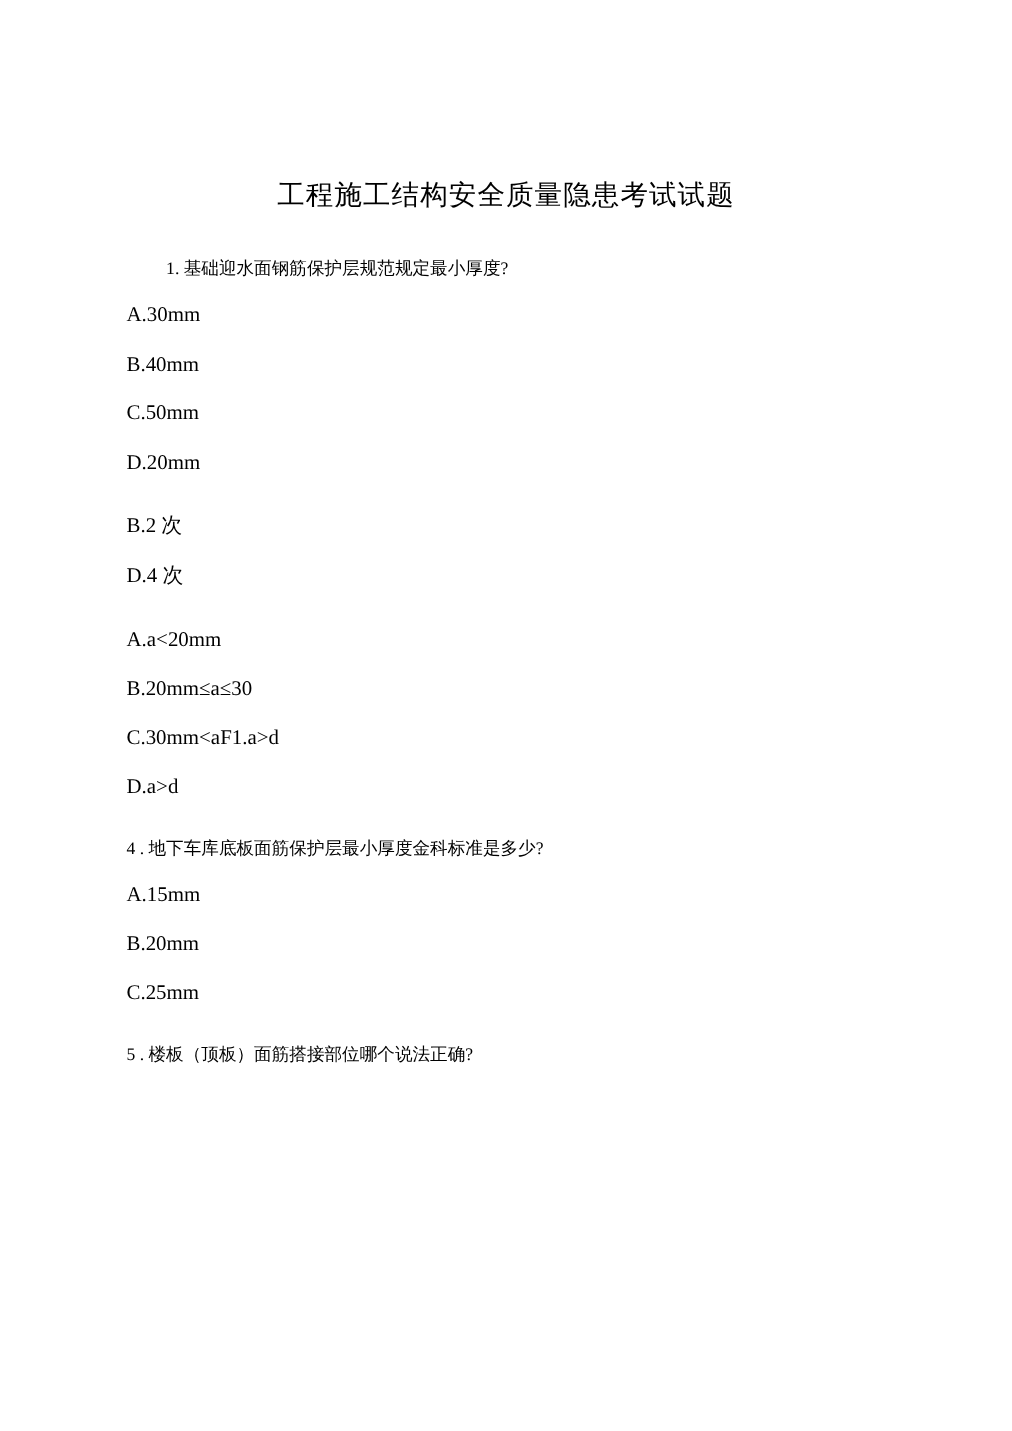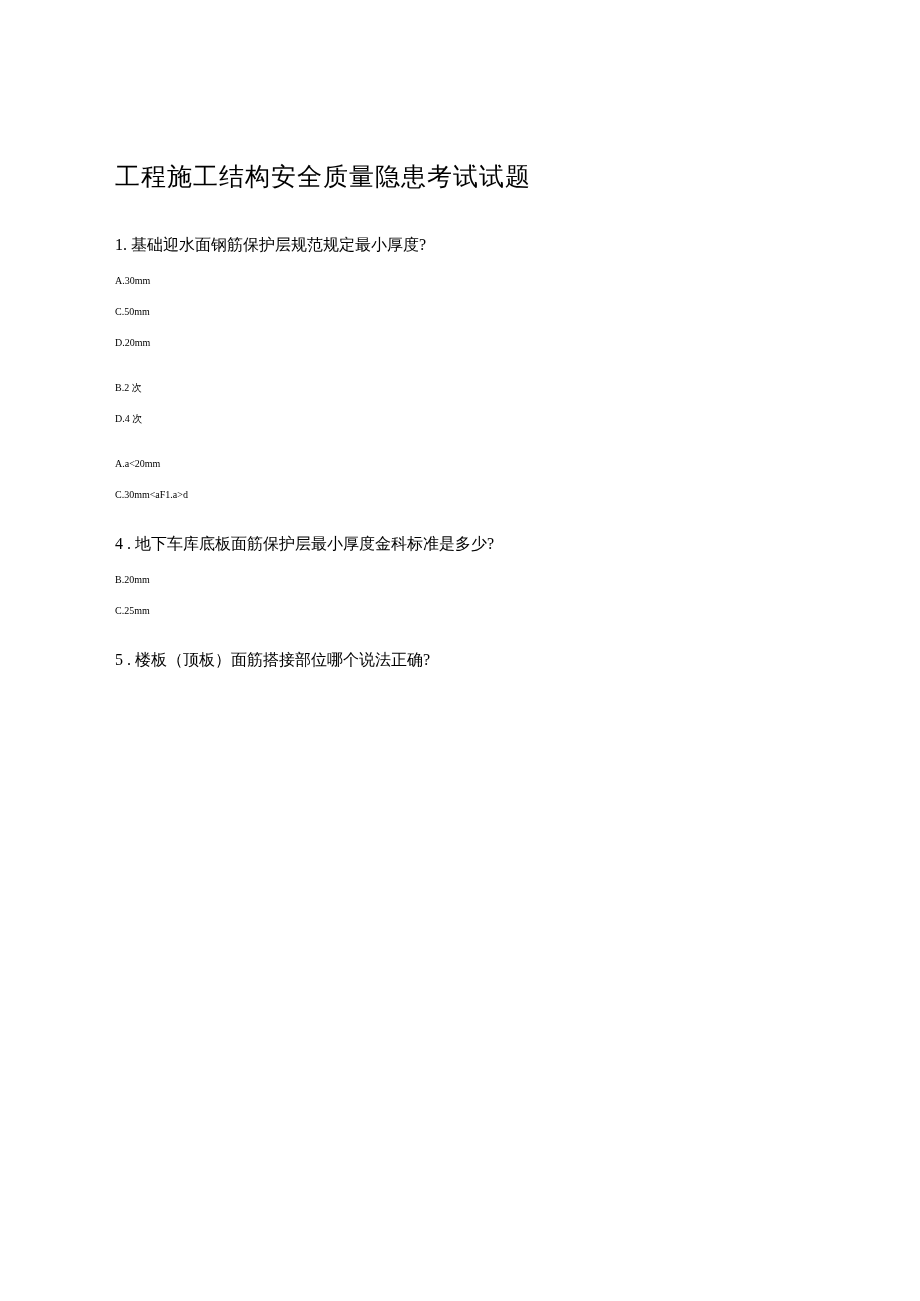--- a/index.html
+++ b/index.html
@@ -8,74 +8,79 @@
     background: #ffffff;
     font-family: "SimSun", "宋体", serif;
     width: 920px;
     min-height: 1301px;
     box-sizing: border-box;
   }
   .page {
     padding: 160px 115px 60px 115px;
   }
   .title {
-    text-align: left;
+    text-align: center;
     font-size: 25px;
     font-weight: normal;
     margin: 0 0 40px 0;
     letter-spacing: 1px;
   }
   .question-block {
     margin-bottom: 30px;
   }
   .q-text {
     font-size: 16px;
     line-height: 1.5;
     margin: 0 0 16px 0;
   }
   .opt {
-    font-size: 10px;
+    font-size: 19px;
     line-height: 1.5;
     margin: 16px 0 16px 0;
   }
   .q-text.first {
     margin-top: 0;
+    margin-left: 36px;
   }
 </style>
 </head>
 <body>
 
 <div class="page">
   <h1 class="title">工程施工结构安全质量隐患考试试题</h1>
 
   <div class="question-block">
     <p class="q-text first">
       <span>1.</span>
       <span>基础迎水面钢筋保护层规范规定最小厚度?</span>
     </p>
     <p class="opt">A.30mm</p>
+    <p class="opt">B.40mm</p>
     <p class="opt">C.50mm</p>
     <p class="opt">D.20mm</p>
   </div>
 
   <div class="question-block">
     <p class="opt">B.2 次</p>
     <p class="opt">D.4 次</p>
   </div>
 
   <div class="question-block">
     <p class="opt">A.a&lt;20mm</p>
+    <p class="opt">B.20mm≤a≤30</p>
     <p class="opt">C.30mm&lt;aF1.a&gt;d</p>
+    <p class="opt">D.a&gt;d</p>
   </div>
 
   <div class="question-block">
     <p class="q-text">
       <span>4 .</span>
       <span>地下车库底板面筋保护层最小厚度金科标准是多少?</span>
     </p>
+    <p class="opt">A.15mm</p>
     <p class="opt">B.20mm</p>
     <p class="opt">C.25mm</p>
   </div>
 
   <div class="question-block">
     <p class="q-text">
       <span>5 .</span>
       <span>楼板（顶板）面筋搭接部位哪个说法正确?</span>
     </p>
   </div>

